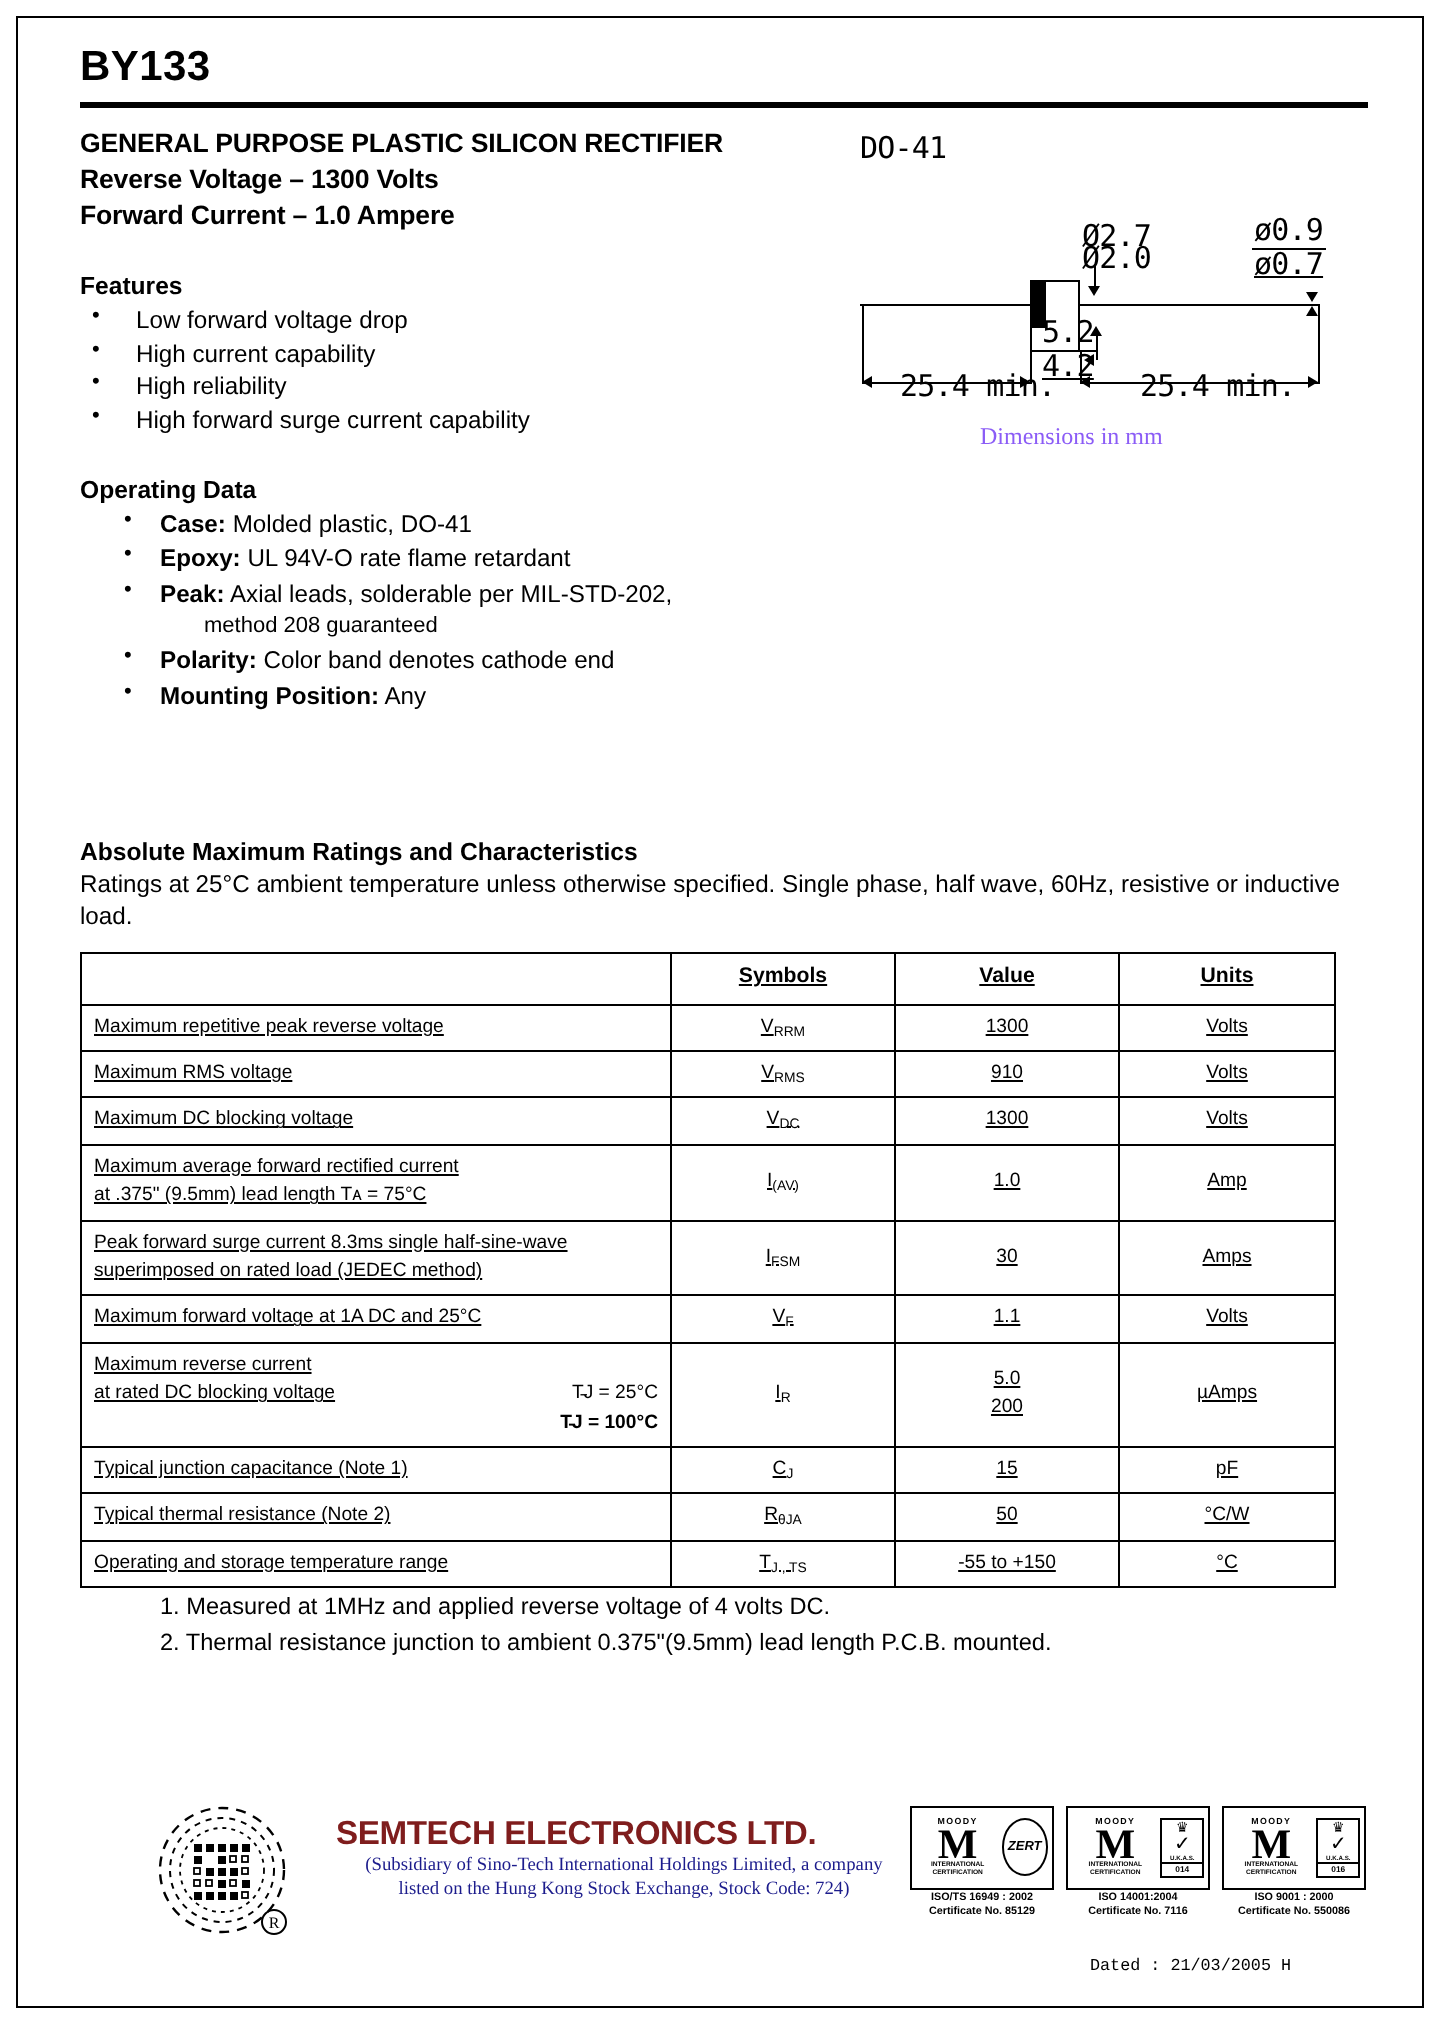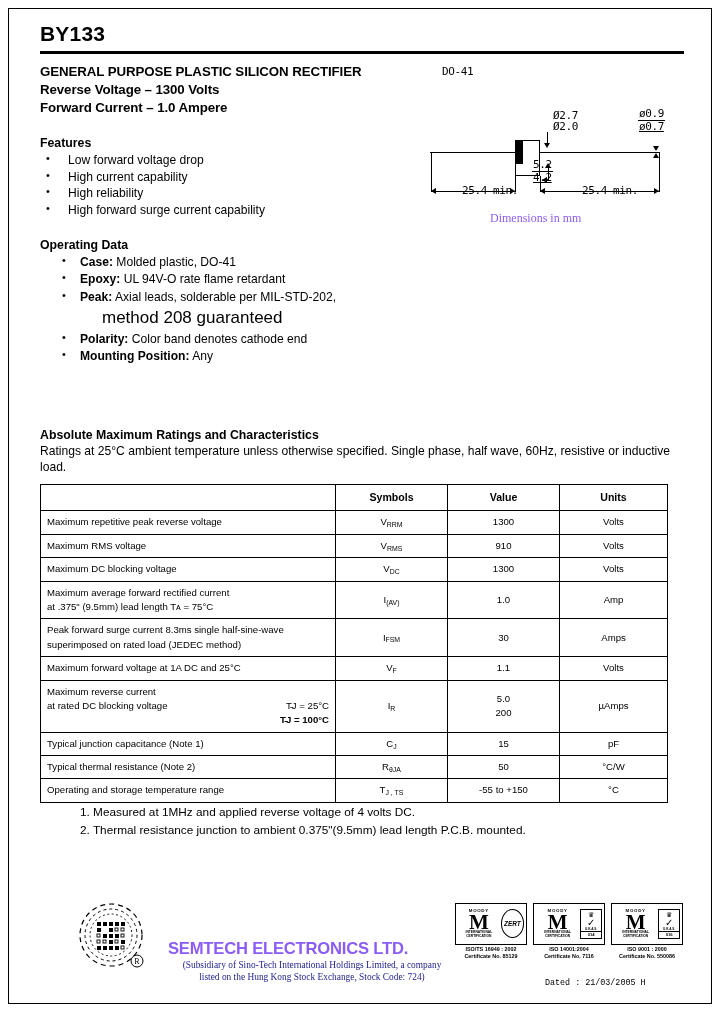--- a/index.html
+++ b/index.html
@@ -87,41 +87,40 @@
     font-size: 11px;
   }
   ul.mech li {
     padding-left: 40px;
     line-height: 1.45;
   }
   ul.mech li::before { left: 22px; }
   ul.mech b { font-weight: bold; }
   .cont-line {
     padding-left: 40px;
-    font-size: 17px;
+    font-size: 11px;
     line-height: 1.45;
   }
   .indent-method { padding-left: 62px; }
 
   
   .drawing {
     position: absolute;
     left: 388px;
     top: 0px;
     width: 266px;
     height: 190px;
   }
   .dw-label {
     position: absolute;
     font-family: "DejaVu Sans Mono", monospace;
-    font-size: 11px;
+    font-size: 15px;
     letter-spacing: -0.4px;
     color: #000;
     white-space: nowrap;
-    margin-left: 12px;
   }
   .dw-cap {
     position: absolute;
     font-family: "Liberation Serif", serif;
     font-size: 12px;
     color: #8b5cf6;
     white-space: nowrap;
   }
   .frac {
     display: inline-block;
@@ -195,20 +194,21 @@
     width: 627px;
     table-layout: fixed;
   }
   table.specs td, table.specs th {
     border: 1px solid #000;
     font-size: 9.6px;
     font-weight: normal;
     padding: 4px 6px;
     vertical-align: middle;
     line-height: 1.5;
+    text-decoration: underline;
   }
   table.specs th {
     font-size: 10.6px;
     font-weight: bold;
     text-align: center;
     height: 19px;
     padding: 3px 4px;
   }
   table.specs td.desc { text-align: left; }
   table.specs td.ctr { text-align: center; }
@@ -241,23 +241,22 @@
     position: absolute;
     left: 168px;
     top: 908px;
     width: 300px;
   }
   .company-name {
     font-size: 16.6px;
     font-weight: bold;
     letter-spacing: -0.2px;
     line-height: 1.1;
-    color: #8b5cf6;
+    color: #7f1d1d;
     white-space: nowrap;
-    margin-top: 32px;
   }
   .company-sub {
     font-family: "Liberation Serif", serif;
     font-size: 9.4px;
     color: #1c1c8c;
     line-height: 1.25;
     text-align: center;
     margin-top: 2px;
     width: 288px;
   }

